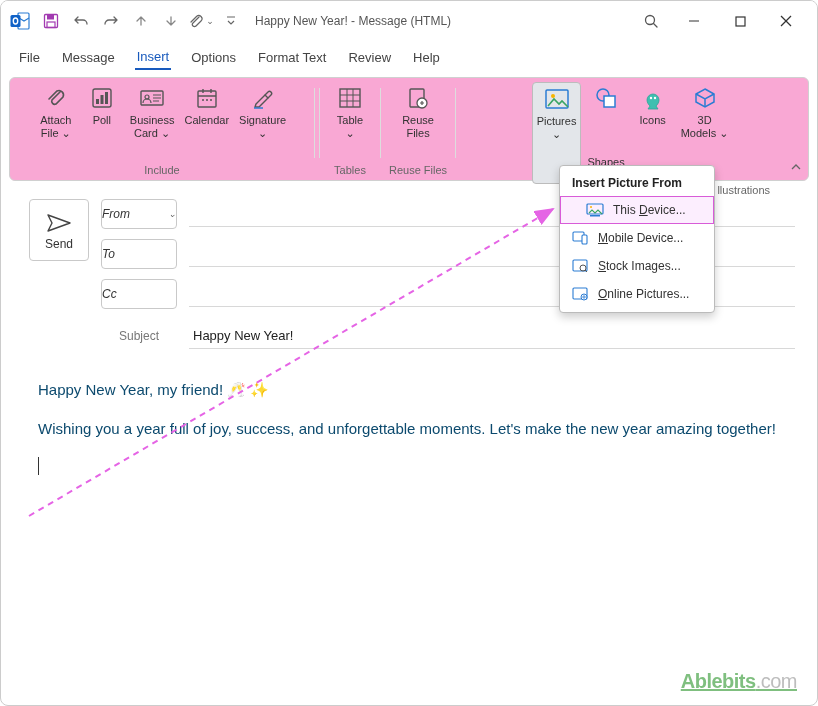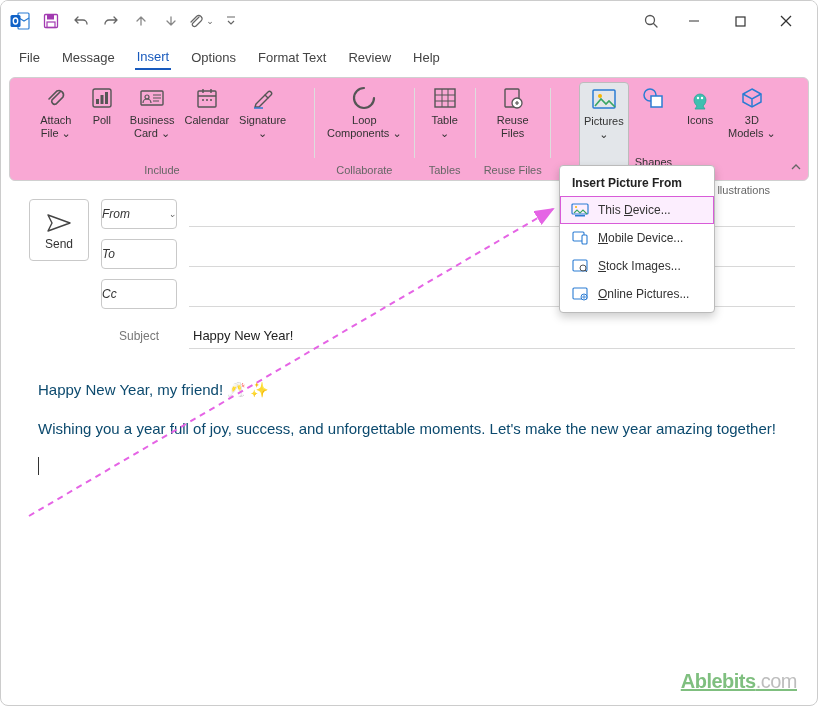--- a/index.html
+++ b/index.html
@@ -62,21 +62,21 @@
 
   .body-area { padding:10px 22px 0 37px; font-size:15px; color:#0c4a6e; line-height:1.5; font-family:Liberation Sans, sans-serif; }
   .body-area p { margin-bottom:16px; }
   .caret { display:inline-block; width:1px; height:18px; background:#333; vertical-align:text-bottom; animation: blink 1s step-end infinite;}
   @keyframes blink { 50% { opacity:0; } }
 
   
   .dropdown { position:absolute; left:558px; top:164px; width:156px; background:#fff; border:1px solid #bbb; border-radius:4px; box-shadow:0 4px 10px rgba(0,0,0,0.2); z-index:50; padding:4px 0;}
   .dropdown .dtitle { font-weight:600; font-size:12px; padding:6px 12px; color:#222;}
   .dropdown .ditem { display:flex; align-items:center; gap:8px; padding:6px 10px; font-size:12px; cursor:pointer;}
-  .dropdown .ditem.highlighted { border:1px solid #d85bd8; background:#fceefe; padding:5px 9px;}
+  .dropdown .ditem.highlighted { border:1px solid #d85bd8; background:#fceefe; padding:5px 24px;}
   .ditem .dico { width:20px; height:16px; display:flex; align-items:center; justify-content:center;}
   .underline-letter { text-decoration: underline; }
 
   
   .watermark { position:absolute; right:20px; bottom:12px; font-size:20px; font-weight:700; color:#7fbf7f; letter-spacing:-0.5px;text-decoration:underline;}
   .watermark .dotcom { color:#bdbdbd; font-weight:500;}
 
   
   .arrow-svg { position:absolute; left:0; top:0; width:818px; height:706px; pointer-events:none; z-index:40;}
 
@@ -129,20 +129,21 @@
         </svg>
       <span class="chev" style="margin-left:2px;">⌄</span>
     </div>
     <div class="qat-btn">
       <svg width="10" height="14" viewBox="0 0 10 14">
           <line x1="1" y1="3" x2="9" y2="3" stroke="#666" stroke-width="1.2"></line>
           <path d="M2 7 L5 10 L8 7" fill="none" stroke="#666" stroke-width="1.2"></path>
         </svg>
     </div>
   </div>
+  <div class="title-text">Happy New Year!  -  Message (HTML)</div>
   <div class="titlebar-spacer"></div>
   <div class="searchbtn">
     <svg width="16" height="16" viewBox="0 0 16 16">
         <circle cx="7" cy="7" r="4.5" fill="none" stroke="#555" stroke-width="1.3"></circle>
         <line x1="10.5" y1="10.5" x2="14" y2="14" stroke="#555" stroke-width="1.3" stroke-linecap="round"></line>
       </svg>
   </div>
   <div class="wincontrols">
     <div class="winbtn">
       <svg width="12" height="12" viewBox="0 0 12 12">
@@ -234,34 +235,20 @@
             </svg>
           </div>
         <div class="lbl" style="white-space:pre-line;">Signature
 ⌄</div>
       </div>
     </div>
     <div class="grouplabel">Include</div>
   </div>
   <div class="sep"></div>
 
-  <div class="ribgroup">
-    <div class="ribgroup-btns">
-      <div class="ribbtn">
-        <div class="ico">
-            <svg width="26" height="26" viewBox="0 0 26 26">
-              <path d="M13 3 a10 10 0 1 0 10 10" fill="none" stroke="#555" stroke-width="2.2" stroke-linecap="round"></path>
-            </svg>
-          </div>
-        <div class="lbl" style="white-space:pre-line;">Loop
-Components ⌄</div>
-      </div>
-    </div>
-    <div class="grouplabel">Collaborate</div>
-  </div>
   <div class="sep"></div>
 
   <div class="ribgroup">
     <div class="ribgroup-btns">
       <div class="ribbtn">
         <div class="ico">
             <svg width="24" height="22" viewBox="0 0 24 22">
               <rect x="2" y="2" width="20" height="18" fill="none" stroke="#555" stroke-width="1.4"></rect>
               <line x1="2" y1="8" x2="22" y2="8" stroke="#555"></line>
               <line x1="2" y1="14" x2="22" y2="14" stroke="#555"></line>

